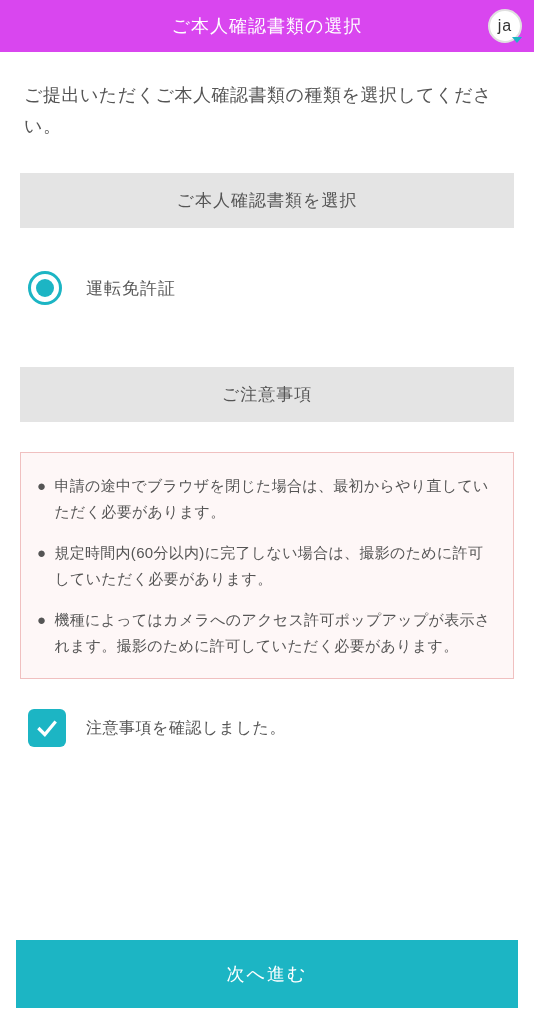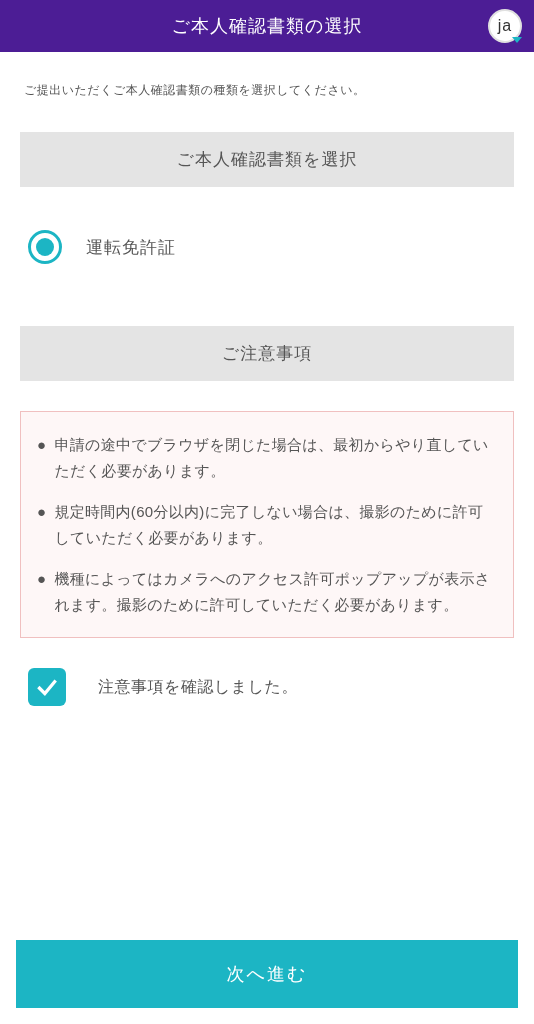--- a/index.html
+++ b/index.html
@@ -9,21 +9,21 @@
     }
     body {
       font-family: -apple-system, BlinkMacSystemFont, "Hiragino Sans", "Hiragino Kaku Gothic ProN", Meiryo, sans-serif;
       width: 534px;
       height: 1024px;
       background: #ffffff;
       position: relative;
       overflow: hidden;
     }
     .header {
-      background: #4c1d95;
+      background: #d946ef;
       color: #ffffff;
       height: 52px;
       display: flex;
       align-items: center;
       justify-content: center;
       position: relative;
       font-size: 18px;
       letter-spacing: 1px;
     }
     .lang-badge {
@@ -50,21 +50,21 @@
       width: 0;
       height: 0;
       border-left: 5px solid transparent;
       border-right: 5px solid transparent;
       border-top: 6px solid #1cb5c4;
     }
     .content {
       padding: 28px 20px 0 20px;
     }
     .instruction {
-      font-size: 12px;
+      font-size: 18px;
       color: #555555;
       line-height: 1.7;
       letter-spacing: 0.5px;
       padding: 0 4px;
     }
     .section-header {
       background: #e4e4e4;
       color: #555555;
       text-align: center;
       padding: 16px 0;
@@ -117,21 +117,21 @@
     }
     .notice-item:last-child {
       margin-bottom: 0;
     }
     .bullet {
       flex-shrink: 0;
     }
     .confirm-row {
       display: flex;
       align-items: center;
-      gap: 32px;
+      gap: 20px;
       margin-top: 30px;
       padding: 0 8px;
     }
     .checkbox {
       width: 38px;
       height: 38px;
       background: #1cb5c4;
       border-radius: 6px;
       display: flex;
       align-items: center;

